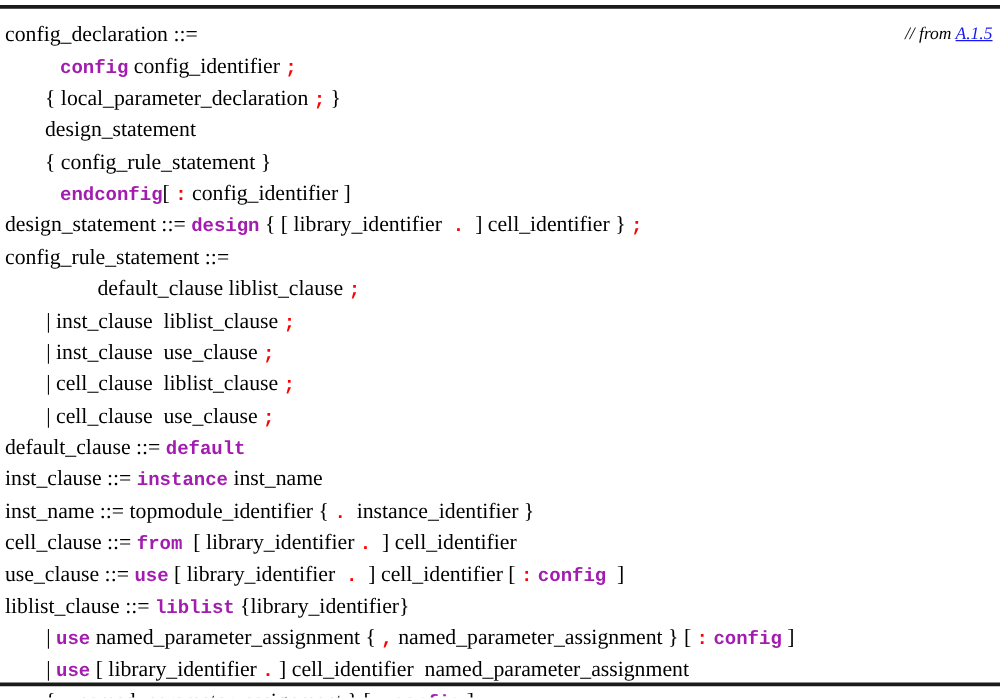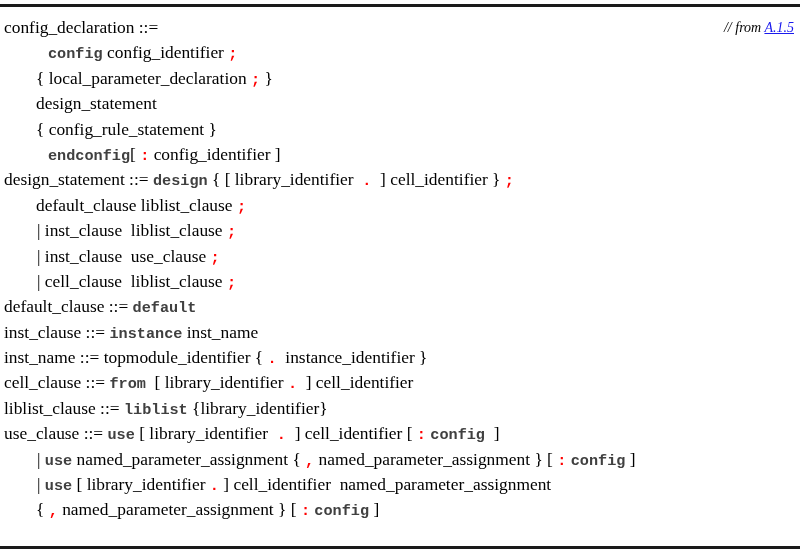--- a/index.html
+++ b/index.html
@@ -45,26 +45,26 @@
     line-height: 25.4px;
     white-space: pre;
     font-size: 17.4px;
     color: #000000;
     font-family: "Liberation Serif", "DejaVu Serif", serif;
   }
 
   .ind0  { padding-left: 4px; }
   .ind-bar { padding-left: 37px; }
   .ind1  { padding-left: 48px; }
-  .ind1b { padding-left: 36px; }
+  .ind1b { padding-left: 52px; margin-left: 26px; }
   .ind2  { padding-left: 36px; }
 
   
   .kw {
-    color: #404040;
+    color: #a21caf;
     font-family: "Liberation Mono", "DejaVu Sans Mono", monospace;
     font-weight: bold;
     font-size: 15.2px;
   }
   
   .punct {
     color: #ff0000;
     font-family: "Liberation Mono", "DejaVu Sans Mono", monospace;
     font-weight: bold;
     font-size: 15.2px;
@@ -98,30 +98,32 @@
   <div class="comment"><span>// from </span><a class="xref" href="#">A.1.5</a></div>
 
   <div class="grammar-body" id="grammar-body">
       <div class="grammar-line ind0"><span>config_declaration ::=</span></div>
       <div class="grammar-line ind1"><span class="kw">config</span><span> config_identifier </span><span class="punct">;</span></div>
       <div class="grammar-line ind2"><span>{ local_parameter_declaration </span><span class="punct">;</span><span> }</span></div>
       <div class="grammar-line ind2"><span>design_statement</span></div>
       <div class="grammar-line ind2"><span>{ config_rule_statement }</span></div>
       <div class="grammar-line ind1"><span class="kw">endconfig</span><span>[ </span><span class="punct">:</span><span> config_identifier ]</span></div>
       <div class="grammar-line ind0"><span>design_statement ::= </span><span class="kw">design</span><span> { [ library_identifier  </span><span class="punct">.</span><span>  ] cell_identifier } </span><span class="punct">;</span></div>
+      <div class="grammar-line ind0"><span>config_rule_statement ::=</span></div>
       <div class="grammar-line ind1b"><span>default_clause liblist_clause </span><span class="punct">;</span></div>
       <div class="grammar-line ind-bar"><span>| inst_clause  liblist_clause </span><span class="punct">;</span></div>
       <div class="grammar-line ind-bar"><span>| inst_clause  use_clause </span><span class="punct">;</span></div>
       <div class="grammar-line ind-bar"><span>| cell_clause  liblist_clause </span><span class="punct">;</span></div>
+      <div class="grammar-line ind-bar"><span>| cell_clause  use_clause </span><span class="punct">;</span></div>
       <div class="grammar-line ind0"><span>default_clause ::= </span><span class="kw">default</span></div>
       <div class="grammar-line ind0"><span>inst_clause ::= </span><span class="kw">instance</span><span> inst_name</span></div>
       <div class="grammar-line ind0"><span>inst_name ::= topmodule_identifier { </span><span class="punct">.</span><span>  instance_identifier }</span></div>
       <div class="grammar-line ind0"><span>cell_clause ::= </span><span class="kw">from</span><span>  [ library_identifier </span><span class="punct">.</span><span>  ] cell_identifier</span></div>
+      <div class="grammar-line ind0"><span>use_clause ::= </span><span class="kw">use</span><span> [ library_identifier  </span><span class="punct">.</span><span>  ] cell_identifier [ </span><span class="punct">:</span><span> </span><span class="kw">config</span><span>  ]</span></div>
       <div class="grammar-line ind0"><span>liblist_clause ::= </span><span class="kw">liblist</span><span> {library_identifier}</span></div>
-      <div class="grammar-line ind0"><span>use_clause ::= </span><span class="kw">use</span><span> [ library_identifier  </span><span class="punct">.</span><span>  ] cell_identifier [ </span><span class="punct">:</span><span> </span><span class="kw">config</span><span>  ]</span></div>
       <div class="grammar-line ind-bar"><span>| </span><span class="kw">use</span><span> named_parameter_assignment { </span><span class="punct">,</span><span> named_parameter_assignment } [ </span><span class="punct">:</span><span> </span><span class="kw">config</span><span> ]</span></div>
       <div class="grammar-line ind-bar"><span>| </span><span class="kw">use</span><span> [ library_identifier </span><span class="punct">.</span><span> ] cell_identifier  named_parameter_assignment</span></div>
       <div class="grammar-line ind2"><span>{ </span><span class="punct">,</span><span> named_parameter_assignment } [ </span><span class="punct">:</span><span> </span><span class="kw">config</span><span> ]</span></div>
     </div>
 
   <div class="rule-divider bottom"></div>
 
 </div>
 
 </body></html>

